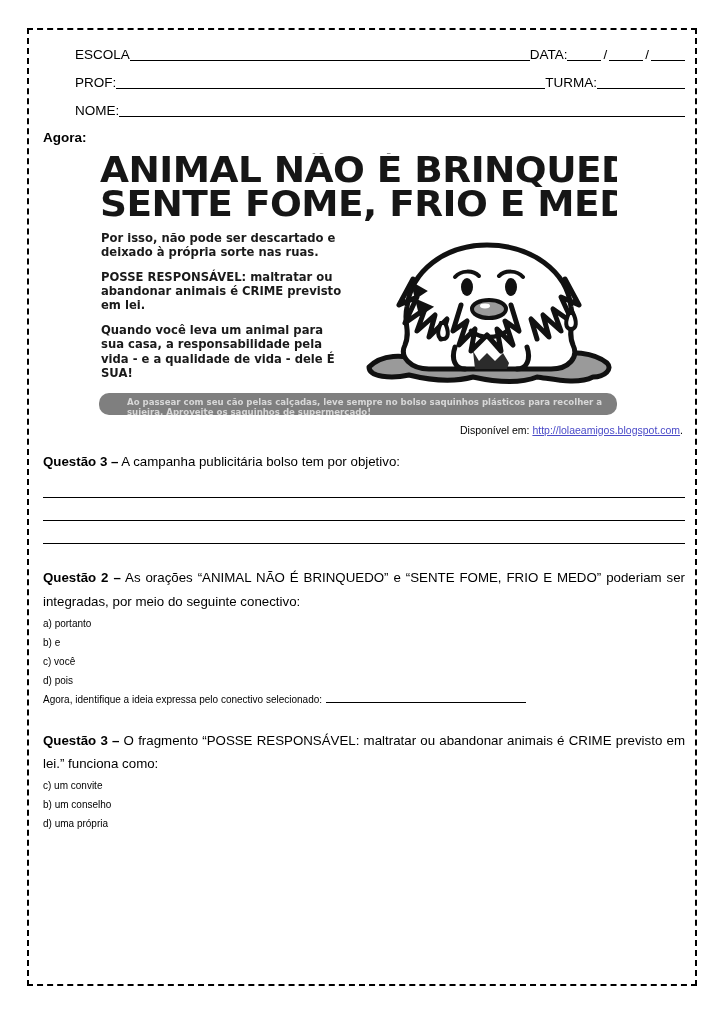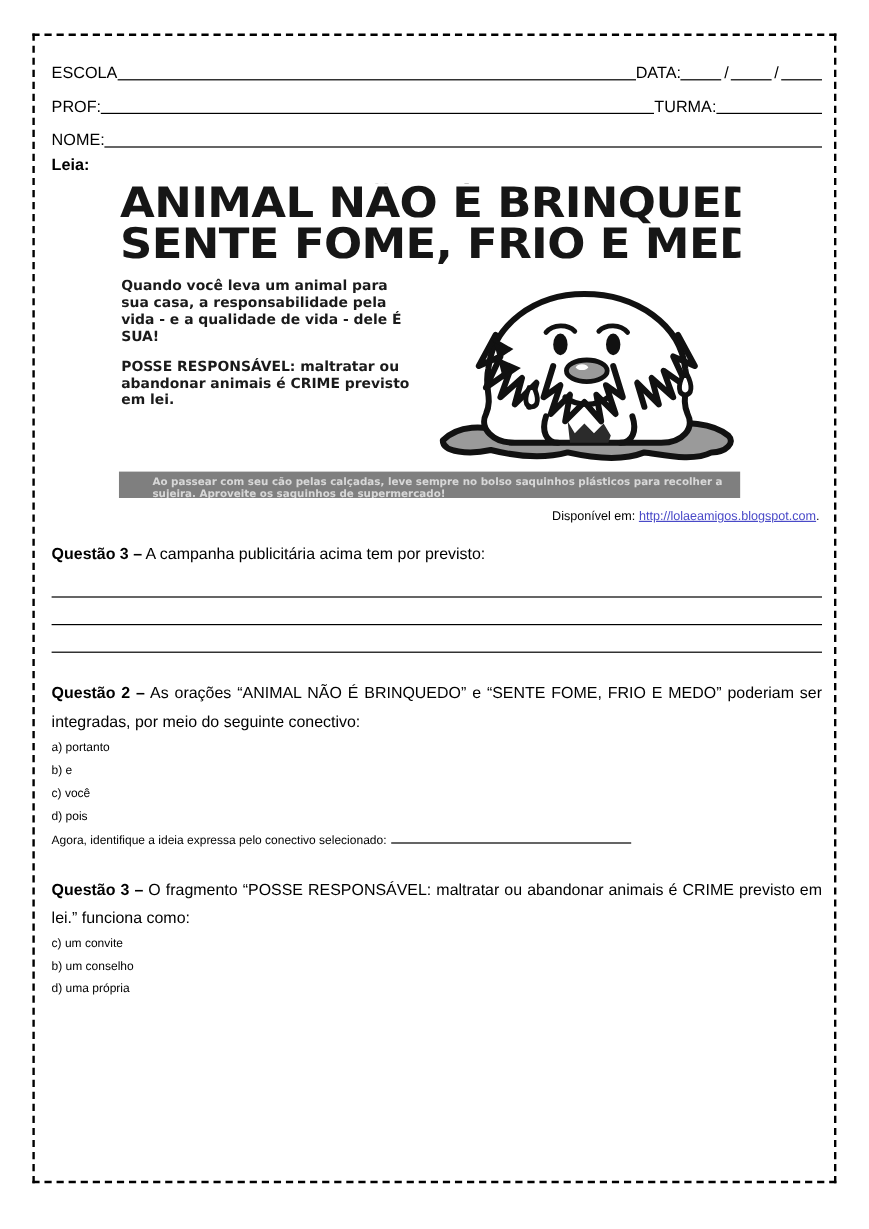--- a/index.html
+++ b/index.html
@@ -31,24 +31,25 @@
     position: absolute;
     left: 14px;
     top: 10px;
     width: 642px;
     height: 938px;
   }
 
   
   .id-row {
     display: flex;
-    align-items: flex-end;
+    align-items: center;
     font-size: 13.5px;
     height: 28px;
     white-space: nowrap;
+    margin-left: 32px;
   }
   .id-label { flex: 0 0 auto; }
   .id-rule {
     flex: 1 1 auto;
     border-bottom: 1.3px solid #000;
     height: 13px;
     margin: 0 0 1px 0;
   }
   .id-rule.short-date { flex: 0 0 34px; }
   .id-rule.turma { flex: 0 0 88px; }
@@ -117,20 +118,21 @@
     background: #7f7f7f;
     color: #d8d8d8;
     font-family: "DejaVu Sans", sans-serif;
     font-size: 8.6px;
     line-height: 1.25;
     font-weight: bold;
     padding: 4px 6px 4px 28px;
     height: 22px;
     box-sizing: border-box;
     overflow: hidden;
+    border-radius: 10px;
   }
 
   
   .source {
     text-align: right;
     font-size: 10.5px;
     margin-top: 9px;
     padding-right: 2px;
   }
   .source a {
@@ -188,33 +190,34 @@
       <span class="id-rule"></span>
       <span class="id-label">TURMA:</span>
       <span class="id-rule turma"></span>
     </div>
 
     <div class="id-row">
       <span class="id-label">NOME:</span>
       <span class="id-rule"></span>
     </div>
 
-    <div class="leia">Leia:</div>
+    <div class="leia">Agora:</div>
 
     <div id="poster">
 
       <div class="poster-head">
         <span class="l1">ANIMAL NÃO É BRINQUEDO</span>
         <span class="l2">SENTE FOME, FRIO E MEDO.</span>
       </div>
 
       <div class="poster-body">
         <div class="poster-copy">
+          <p>Por isso, não pode ser descartado e deixado à própria sorte nas ruas.</p>
+          <p>POSSE RESPONSÁVEL: maltratar ou abandonar animais é CRIME previsto em lei.</p>
           <p>Quando você leva um animal para sua casa, a responsabilidade pela vida - e a qualidade de vida - dele É SUA!</p>
-          <p>POSSE RESPONSÁVEL: maltratar ou abandonar animais é CRIME previsto em lei.</p>
         </div>
 
         <div class="dog-wrap">
           <svg viewBox="0 0 268 162" xmlns="http://www.w3.org/2000/svg">
 
             <path d="M14 140 C30 124 54 130 72 132 C88 121 110 126 126 130
                      C150 120 176 124 196 130 C214 122 240 126 252 136
                      C258 142 250 150 238 150 C222 158 198 152 182 150
                      C162 158 136 154 118 150 C96 156 70 152 54 148
                      C36 152 14 150 14 140 Z" fill="#9a9a9a" stroke="#111" stroke-width="5" stroke-linejoin="round"></path>
@@ -259,21 +262,21 @@
 
       <div class="poster-footer">Ao passear com seu cão pelas calçadas, leve sempre no bolso saquinhos plásticos para recolher a sujeira. Aproveite os saquinhos de supermercado!</div>
     </div>
 
     <div class="source">
       <span>Disponível em: </span><a href="#">http://lolaeamigos.blogspot.com</a><span>.</span>
     </div>
 
     <div class="question-block">
       <div class="q-text nojust">
-        <span class="q-label">Questão 3 –</span><span> A campanha publicitária acima tem por previsto:</span>
+        <span class="q-label">Questão 3 –</span><span> A campanha publicitária bolso tem por objetivo:</span>
       </div>
       <div class="answer-lines">
         <div class="answer-line"></div>
         <div class="answer-line"></div>
         <div class="answer-line"></div>
       </div>
     </div>
 
     <div class="question-block q2-gap">
       <div class="q-text">

